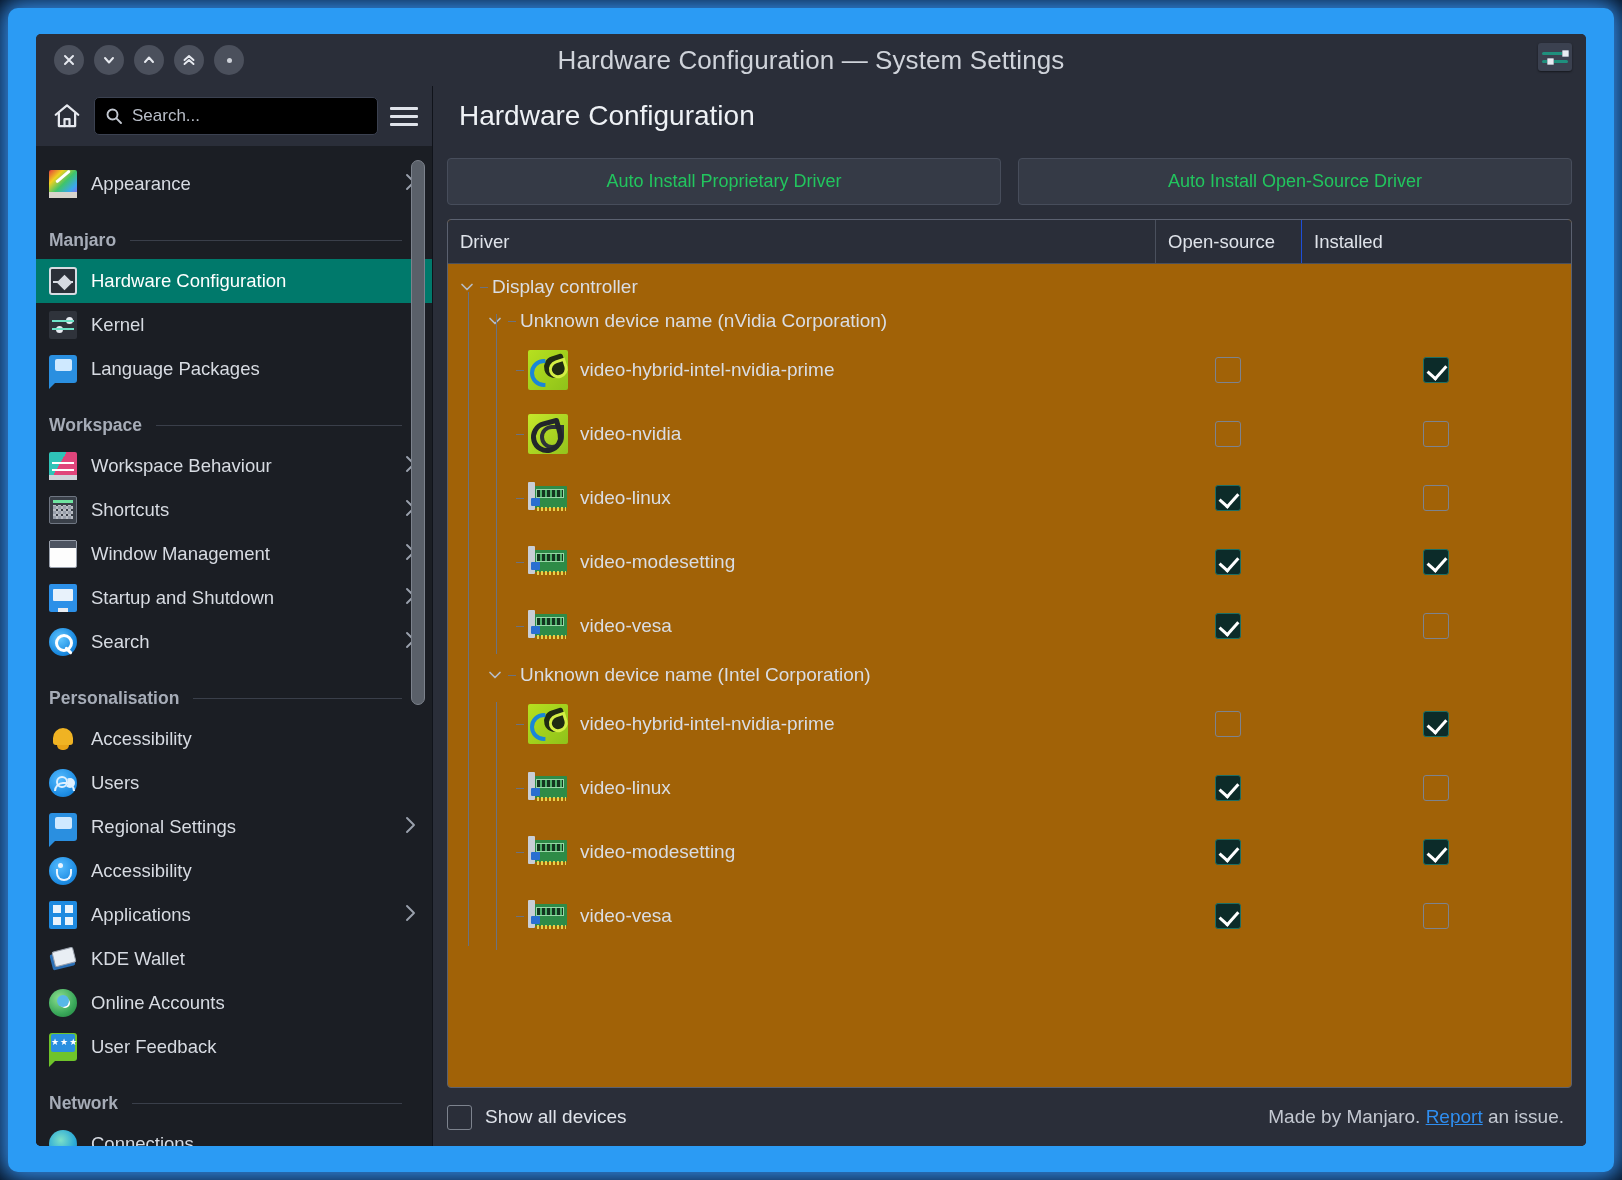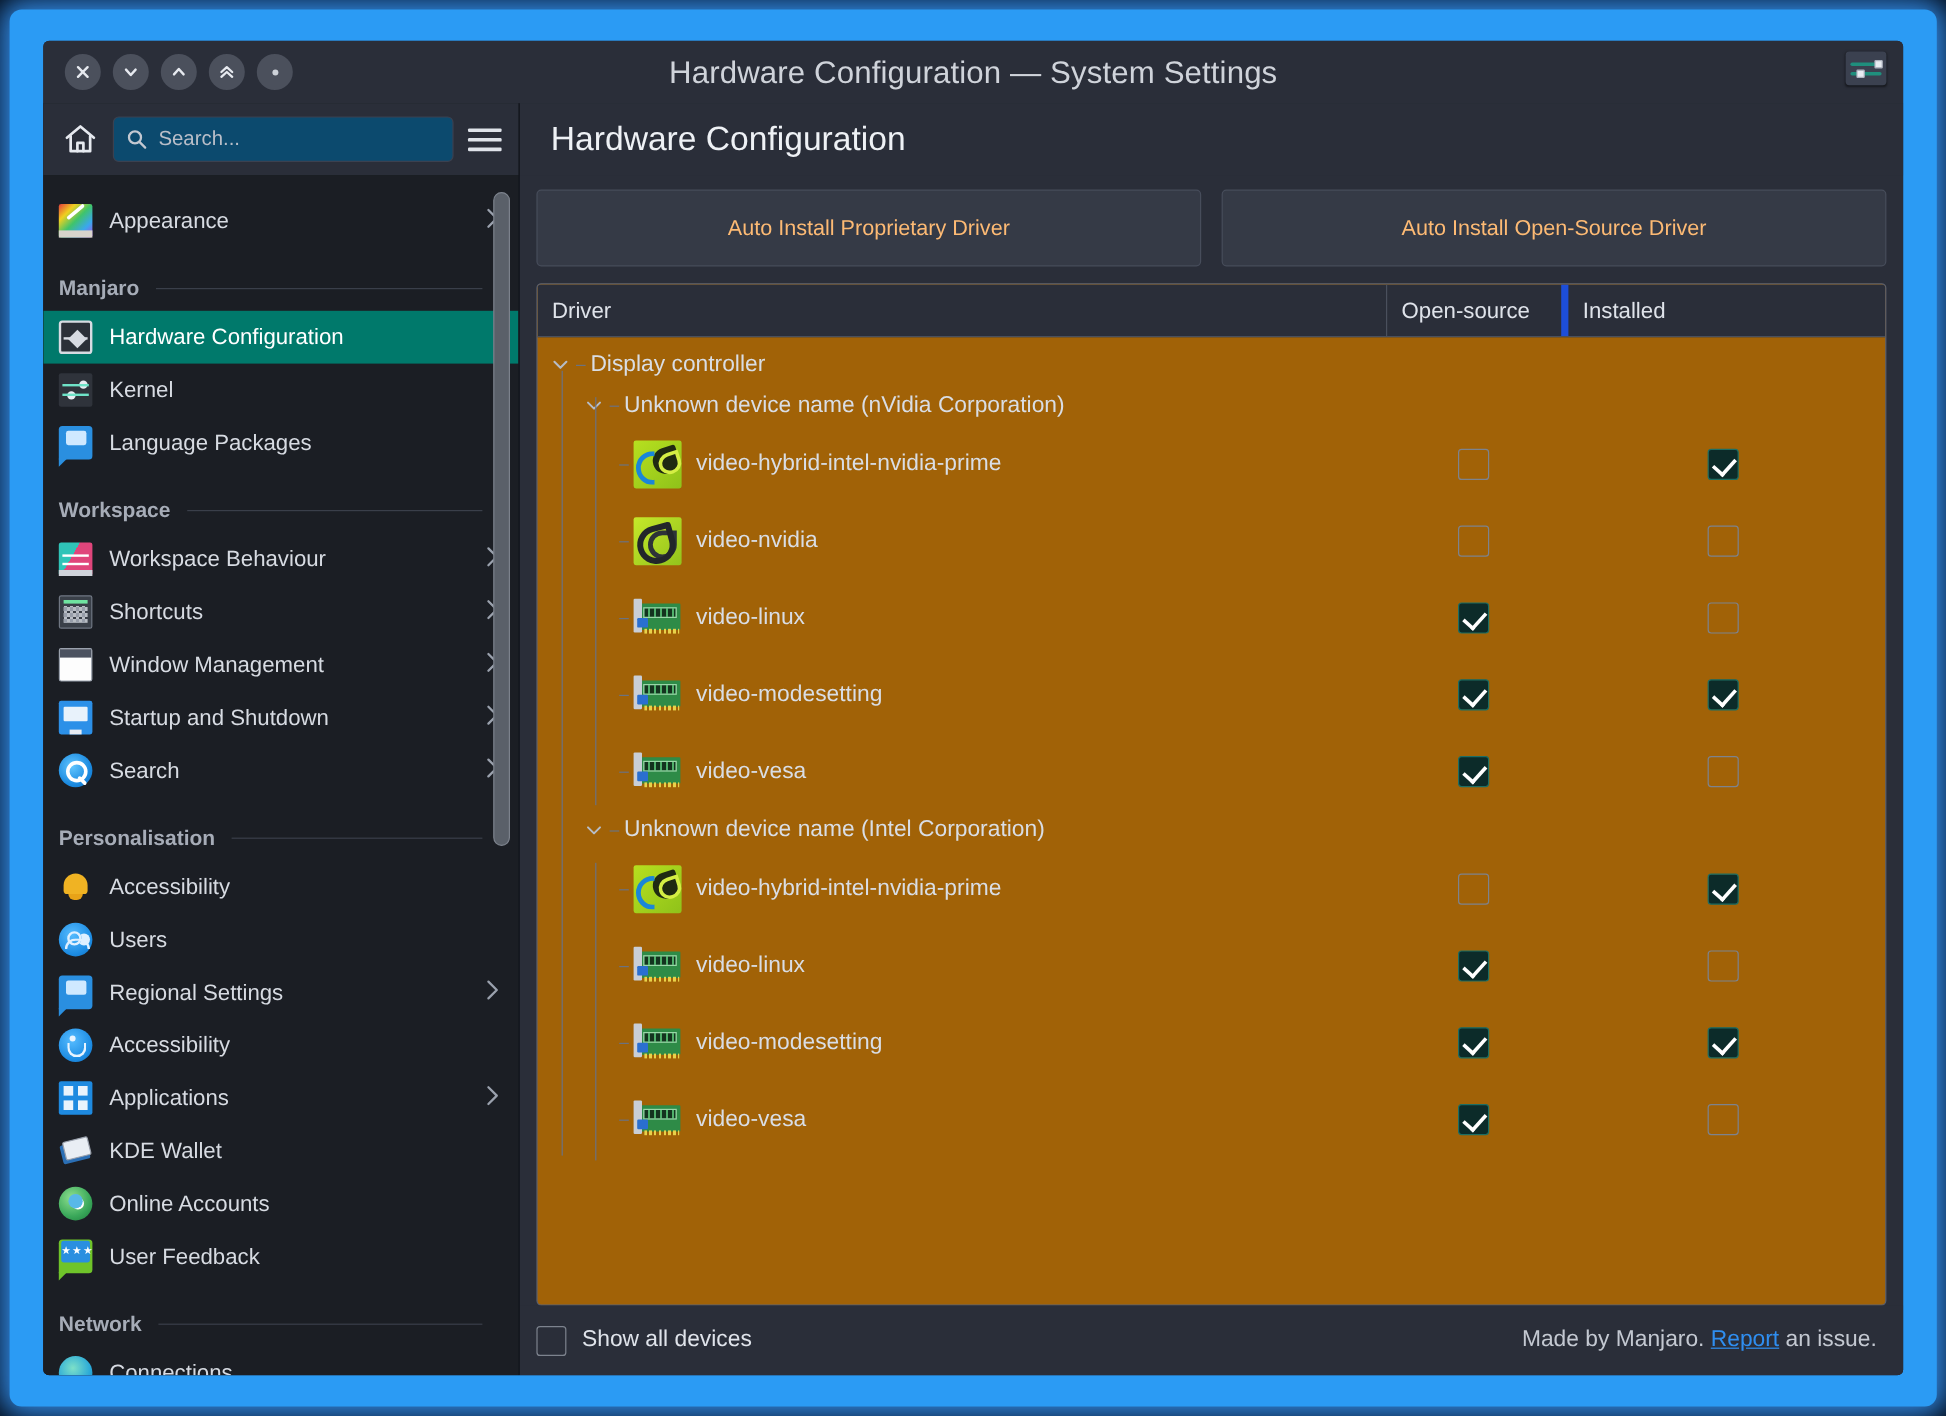--- a/index.html
+++ b/index.html
@@ -83,21 +83,21 @@
     position: relative;
   }
   #side-top {
     height: 60px; flex: 0 0 60px;
     background: #2a2e39;
     display: flex; align-items: center; gap: 12px;
     padding: 0 14px 0 16px;
   }
   .home-icon { width: 30px; height: 30px; color: #e6e9ef; flex: 0 0 30px; }
   #search-box {
-    flex: 1; height: 38px; background: #0c4a6e;
+    flex: 1; height: 38px; background: #000000;
     border: 1px solid #3b4150; border-radius: 5px;
     display: flex; align-items: center; gap: 9px; padding: 0 10px;
   }
   #search-box svg { color: #c3c8d1; flex: 0 0 auto; }
   #search-input {
     background: transparent; border: none; outline: none;
     color: #cfd3da; font-size: 17px; width: 100%;
     font-family: "Liberation Sans", sans-serif;
   }
   #search-input::placeholder { color: #b9bec8; }
@@ -142,23 +142,23 @@
     display: flex; align-items: center; padding-left: 26px;
     background: #2a2e39;
   }
   #main-header .h1 { color: #eef1f5; font-size: 28px; }
   #main-content {
     flex: 1; display: flex; flex-direction: column;
     padding: 12px 14px 0 14px; min-height: 0;
   }
   #btn-row { display: flex; gap: 17px; margin-bottom: 14px; }
   .wide-btn {
-    flex: 1; height: 64px;
+    flex: 1; height: 47px;
     background: #353a46; border: 1px solid #474d5b; border-radius: 4px;
-    color: #fdba74; font-size: 18px; cursor: pointer;
+    color: #22c55e; font-size: 18px; cursor: pointer;
     font-family: "Liberation Sans", sans-serif;
   }
   #table-frame {
     flex: 1; min-height: 0;
     background: #a16207;
     border: 1px solid #5b6170;
     border-radius: 4px;
     display: flex; flex-direction: column;
     overflow: hidden;
   }
@@ -167,21 +167,21 @@
     display: flex; align-items: stretch;
     background: #2a2e39;
     border-bottom: 1px solid #4a505d;
   }
   #thead .th {
     display: flex; align-items: center;
     color: #dfe3ea; font-size: 18.5px; padding-left: 12px;
   }
   #thead .th.c-driver { flex: 1; }
   #thead .th.c-open { width: 146px; flex: 0 0 146px; border-left: 1px solid #4a505d; }
-  #thead .th.c-inst { width: 270px; flex: 0 0 270px; border-left: 6px solid #1d4ed8; }
+  #thead .th.c-inst { width: 270px; flex: 0 0 270px; border-left: 1px solid #1d4ed8; }
   #tbody { flex: 1; overflow: hidden; padding-top: 6px; position: relative; }
 
   .row { display: flex; align-items: center; height: 64px; position: relative; }
   .row.group { height: 34px; }
   .row .cell-driver { flex: 1; display: flex; align-items: center; min-width: 0; }
   .row .cell-open { width: 146px; flex: 0 0 146px; display:flex; align-items:center; justify-content:center; }
   .row .cell-inst { width: 270px; flex: 0 0 270px; display:flex; align-items:center; justify-content:center; }
   .row .txt { color: #d9dde4; font-size: 19px; white-space: nowrap; }
 
   .indent0 { padding-left: 10px; }

